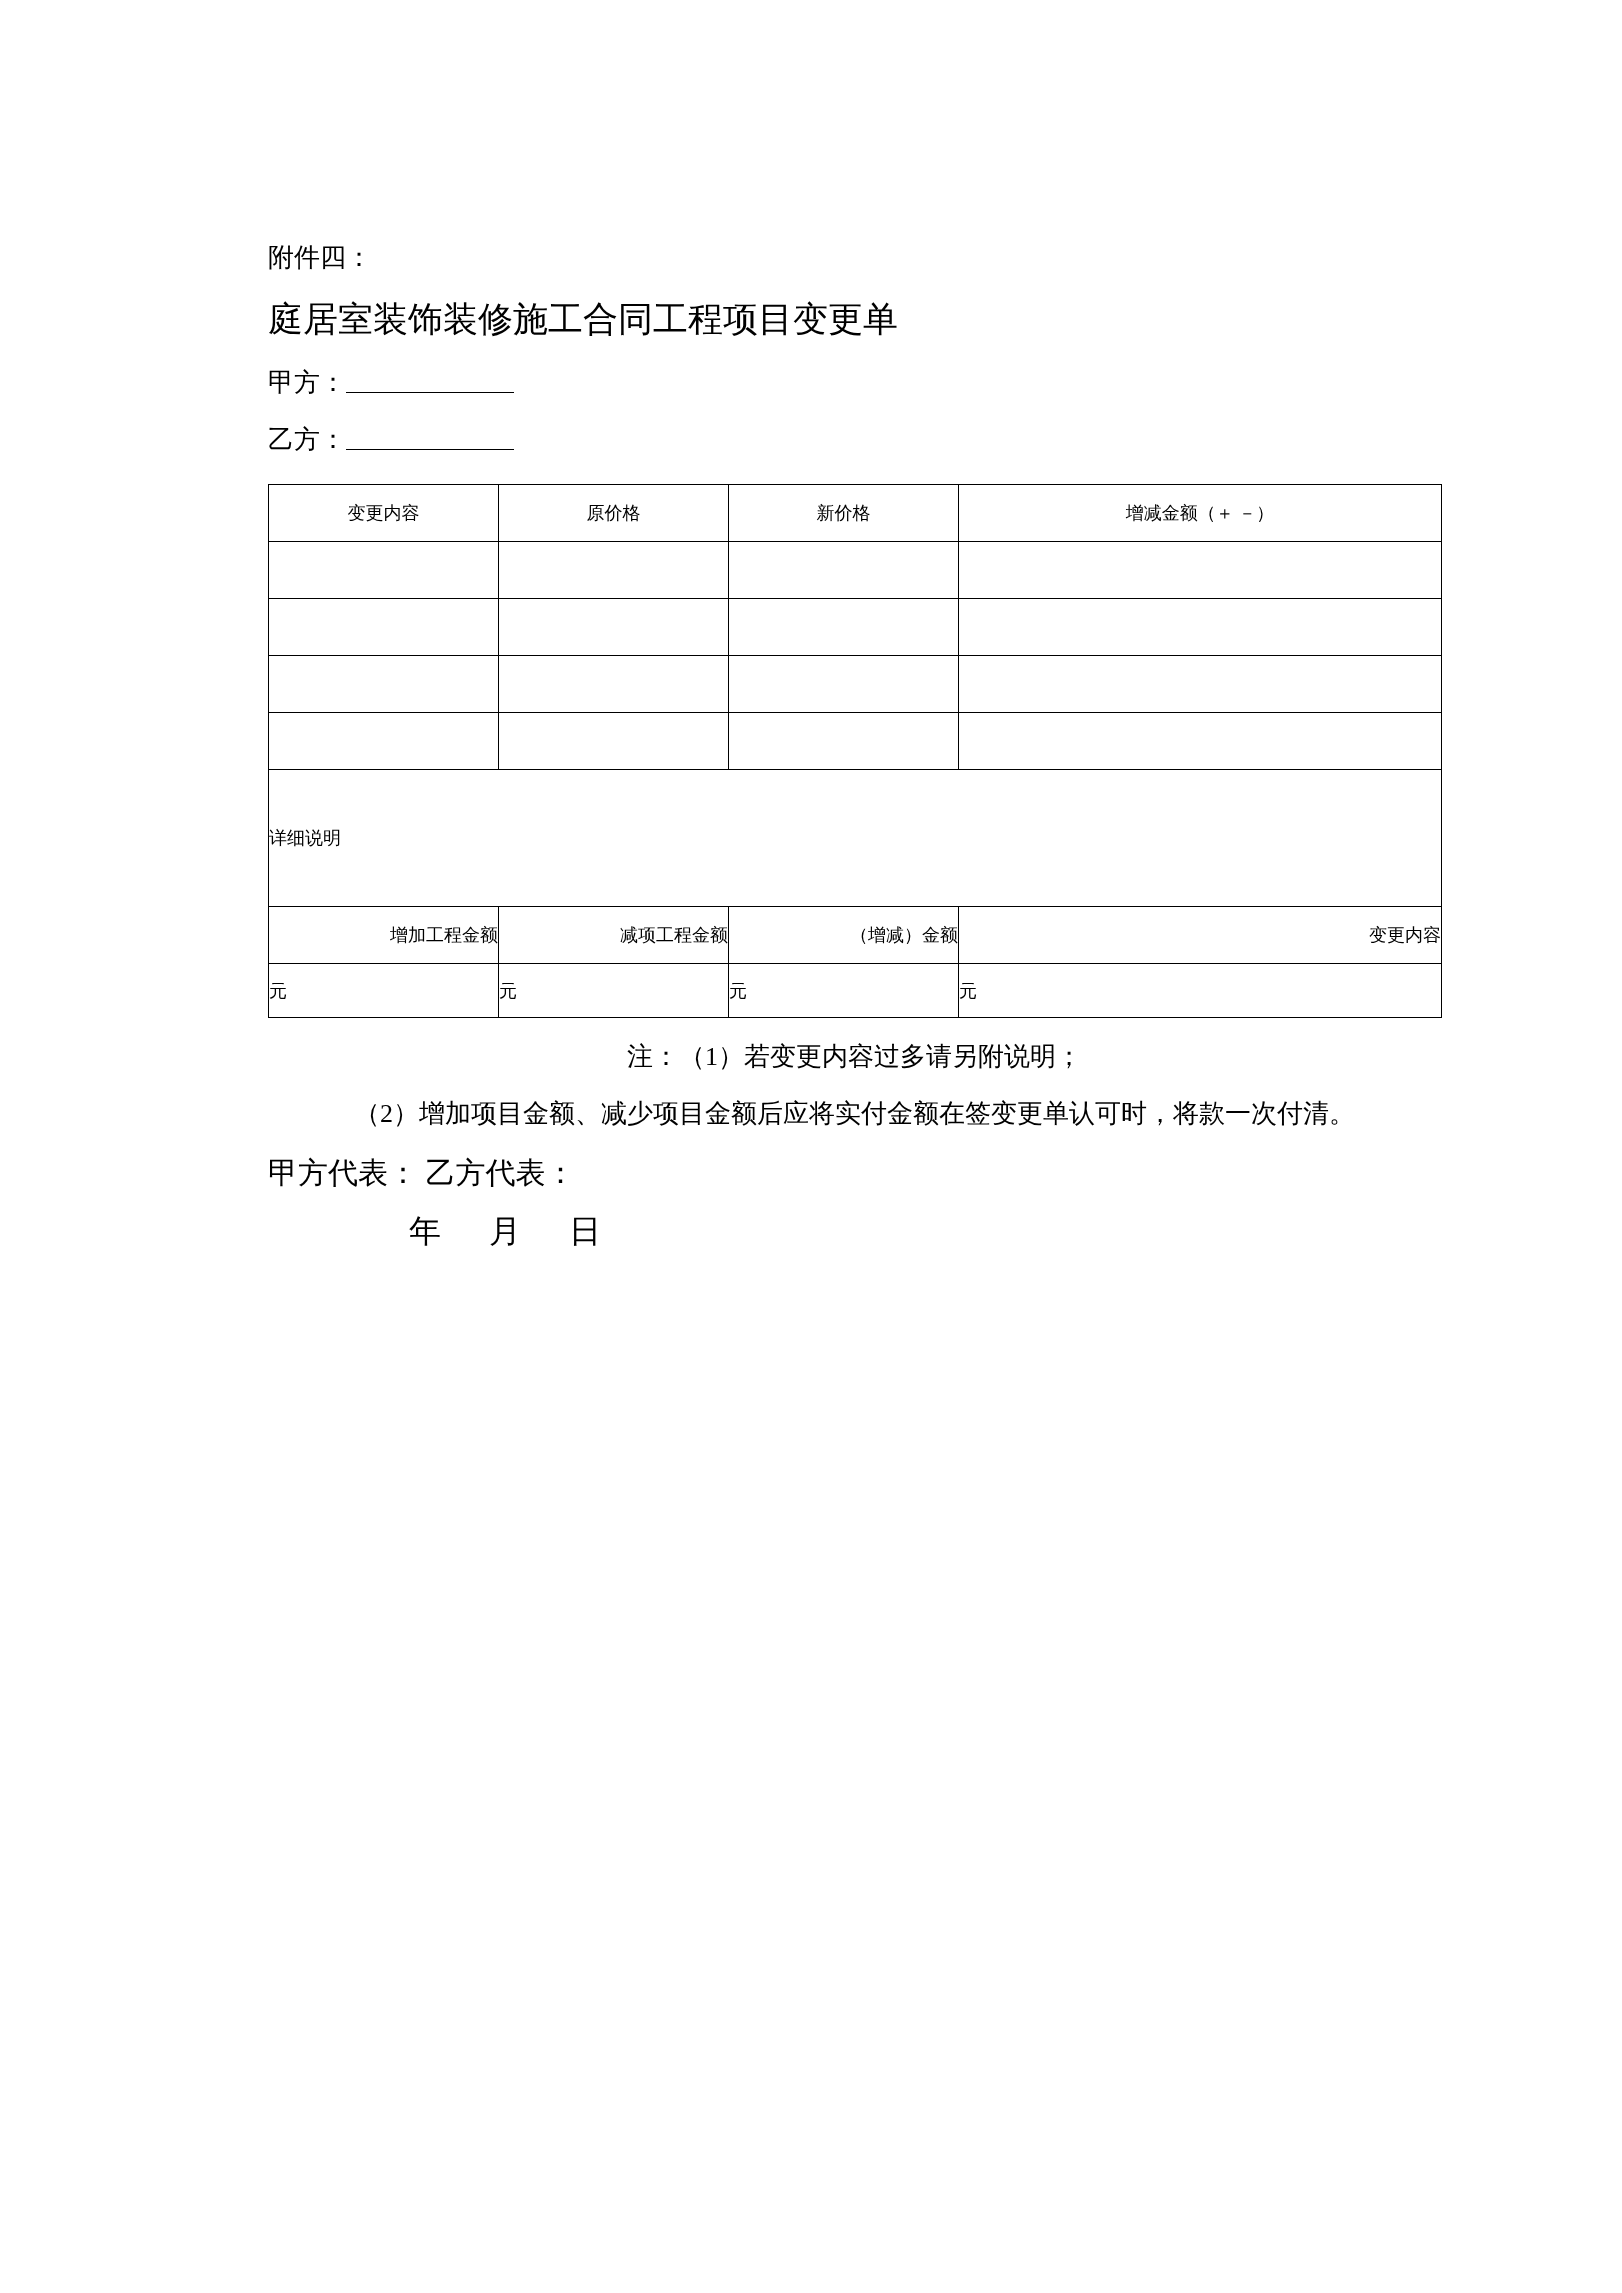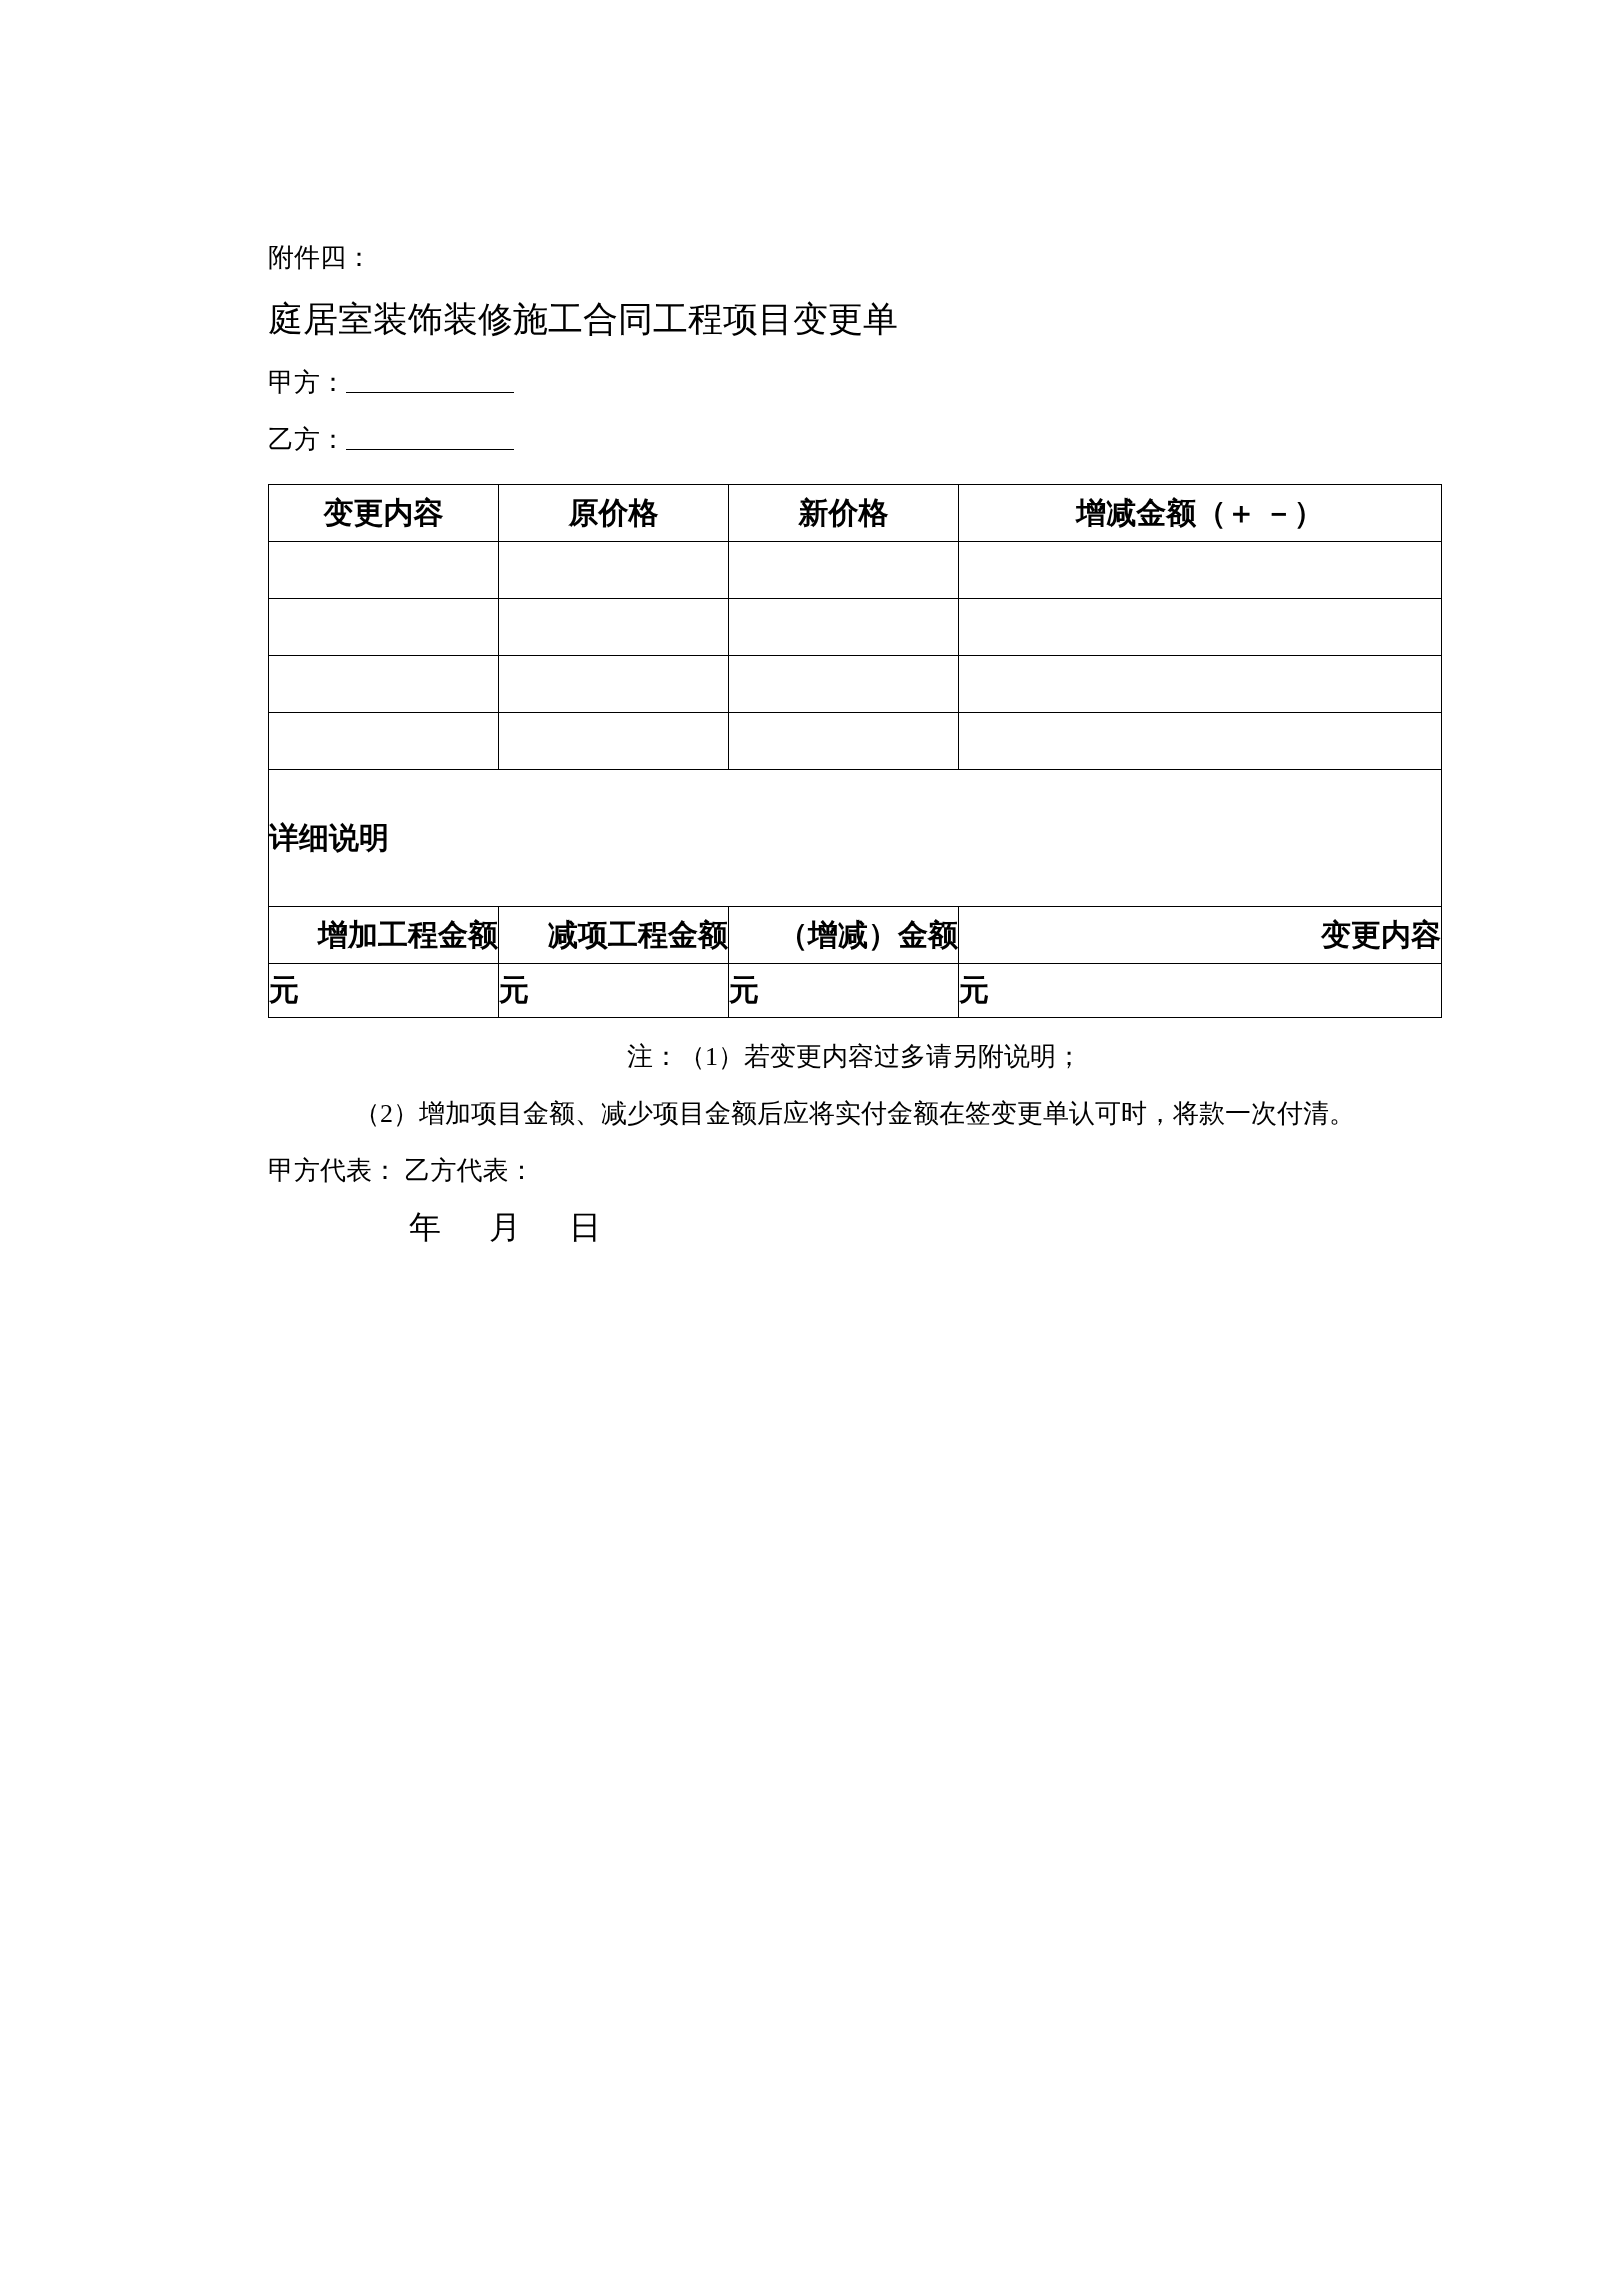--- a/index.html
+++ b/index.html
@@ -50,24 +50,23 @@
     vertical-align: -1.8px;
   }
   table.change-table {
     border-collapse: collapse;
     width: 1173px;
     margin-top: 7.3px;
     table-layout: fixed;
   }
   table.change-table td {
     border: 1.5px solid #000;
-    font-size: 30px;
+    font-size: 18px;
     padding: 0;
     vertical-align: middle;
-    font-weight: bold;
   }
   td.hdr {
     height: 56px;
     text-align: center;
   }
   td.empty-row {
     height: 56px;
   }
   td.detail {
     height: 136px;
@@ -88,21 +87,21 @@
     margin-top: 25.5px;
   }
   .note-line {
     font-size: 26px;
     line-height: 1.0;
     margin: 0 0 31px 0;
     white-space: pre;
     text-align: center;
   }
   .sign-line {
-    font-size: 26px;
+    font-size: 30px;
     line-height: 1.0;
     margin: 0 0 27px 0;
     white-space: pre;
   }
   .date-line {
     font-size: 32px;
     line-height: 1.0;
     margin: 0;
     padding-left: 141px;
     white-space: pre;

